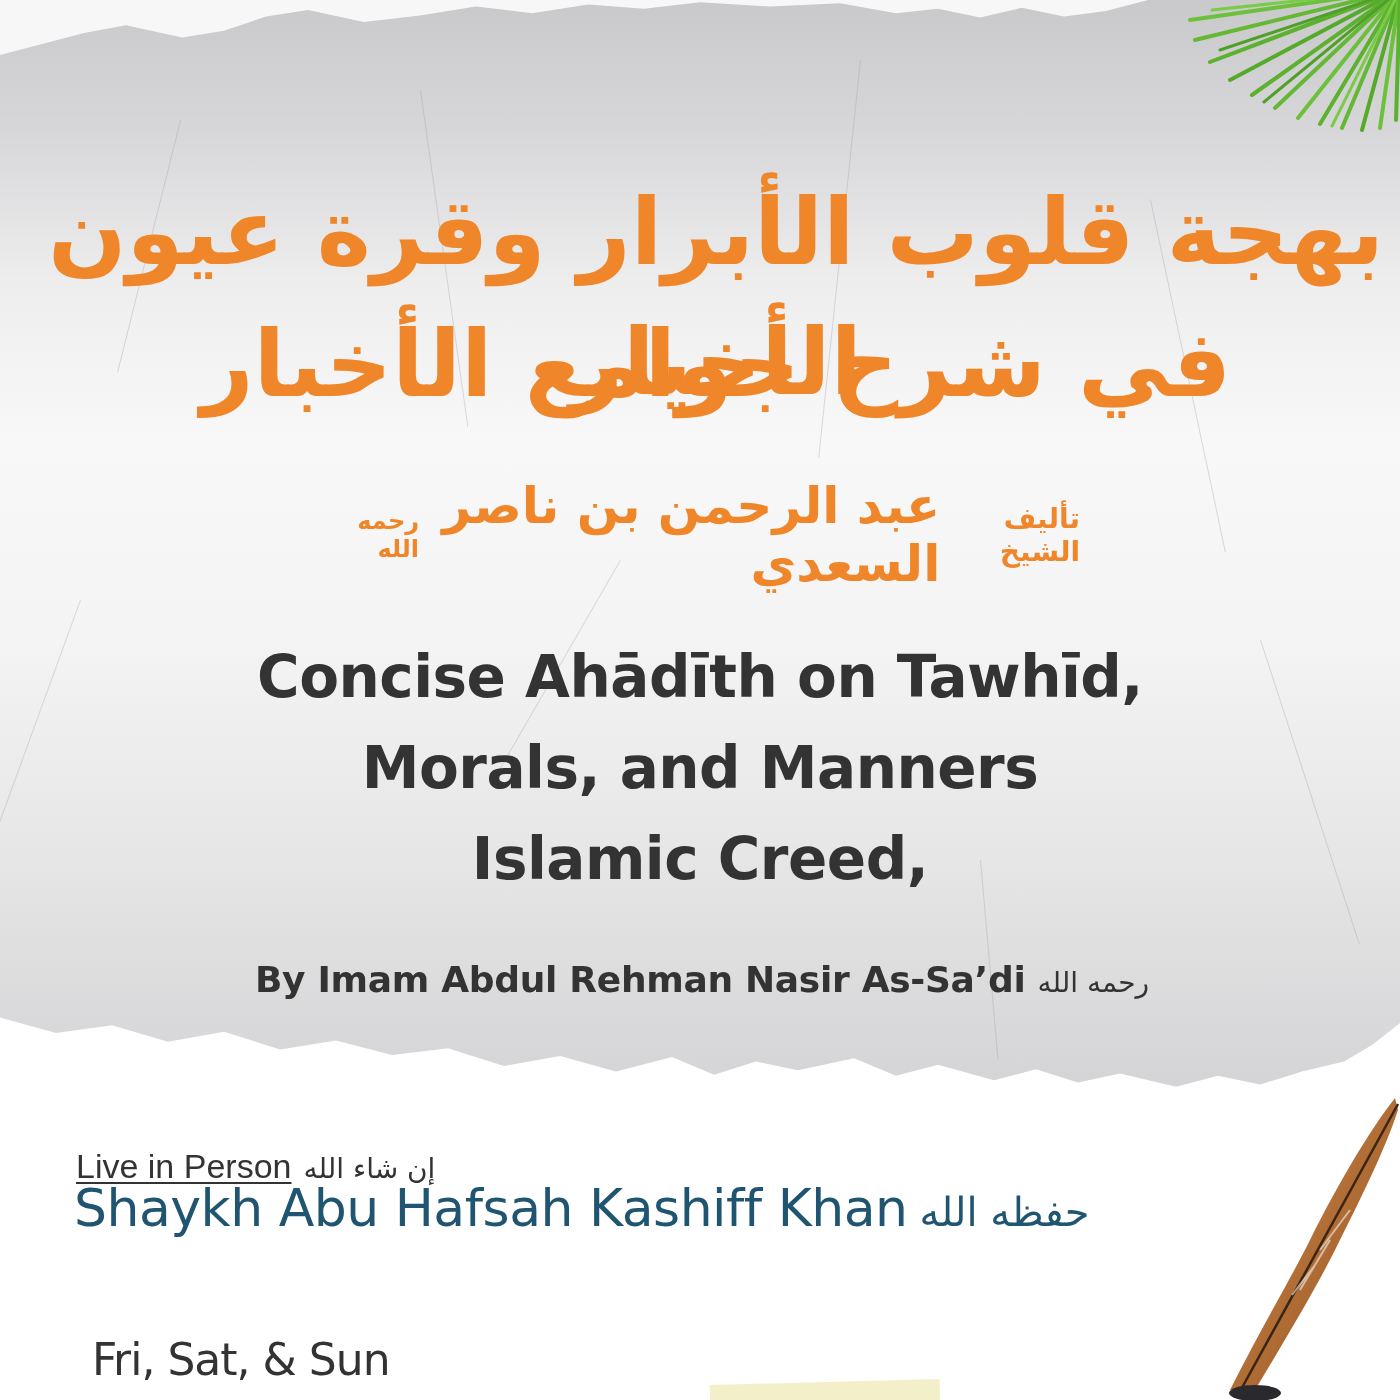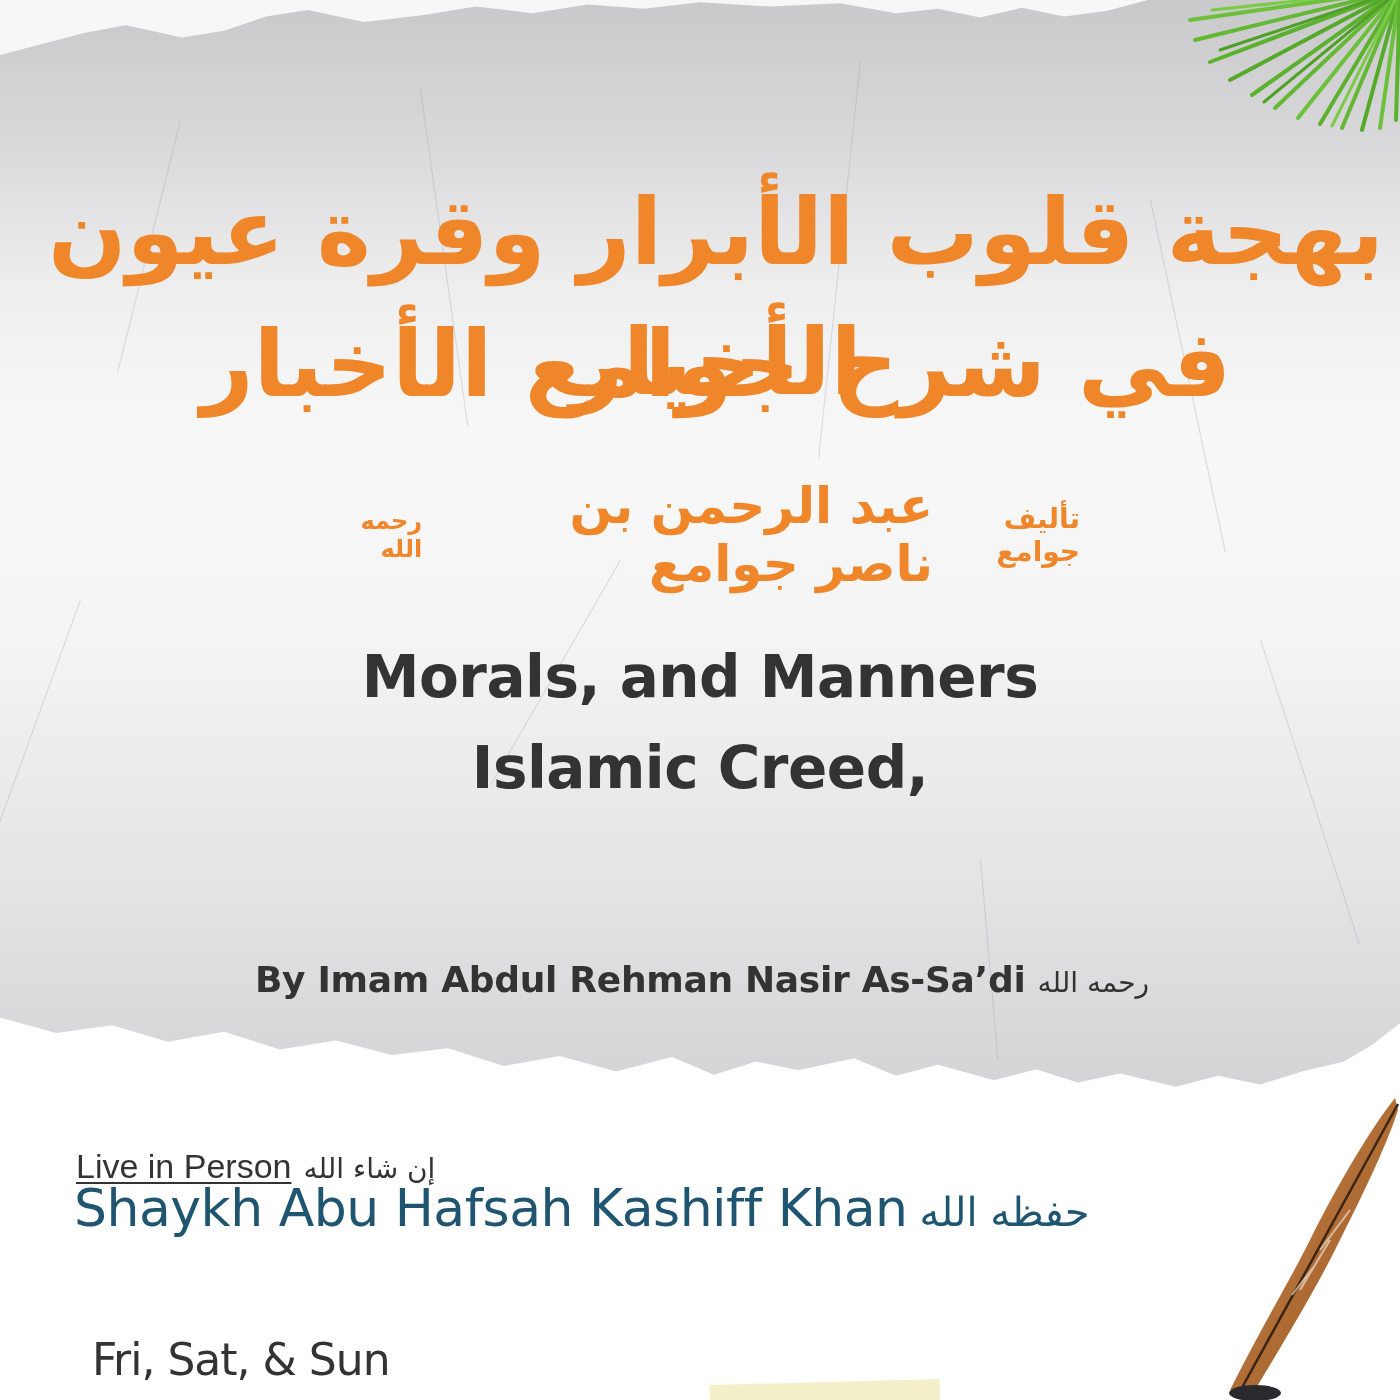--- a/index.html
+++ b/index.html
@@ -129,26 +129,27 @@
       <path d="M330 -10 L150 50" stroke="#4fa026" stroke-width="3"></path>
       <path d="M330 -10 L194 102" stroke="#4fa026" stroke-width="3"></path>
       <path d="M330 -10 L262 126" stroke="#7acb46" stroke-width="3"></path>
     </g>
   </svg>
 
   <div class="ar-title ar-line1">بهجة قلوب الأبرار وقرة عيون الأخيار</div>
   <div class="ar-title ar-line2">في شرح جوامع الأخبار</div>
 
   <div class="ar-author-line">
-    <span class="ar-author-prefix">تأليف جوامع</span>
-    <span class="ar-author-name">عبد الرحمن بن ناصر جوامع</span>
+    <span class="ar-author-prefix">تأليف الشيخ</span>
+    <span class="ar-author-name">عبد الرحمن بن ناصر السعدي</span>
     <span class="ar-author-suffix">رحمه الله</span>
   </div>
 
   <div class="en-title">
+    <div>Concise Ahādīth on Tawhīd,</div>
     <div>Morals, and Manners</div>
     <div>Islamic Creed,</div>
   </div>
 
   <div class="by-line">
     <span>By Imam Abdul Rehman Nasir As-Sa’di</span><span class="honor">رحمه الله</span>
   </div>
 
   <div class="live-line">
     <span class="live-link">Live in Person</span><span class="inshaallah">إن شاء الله</span>

